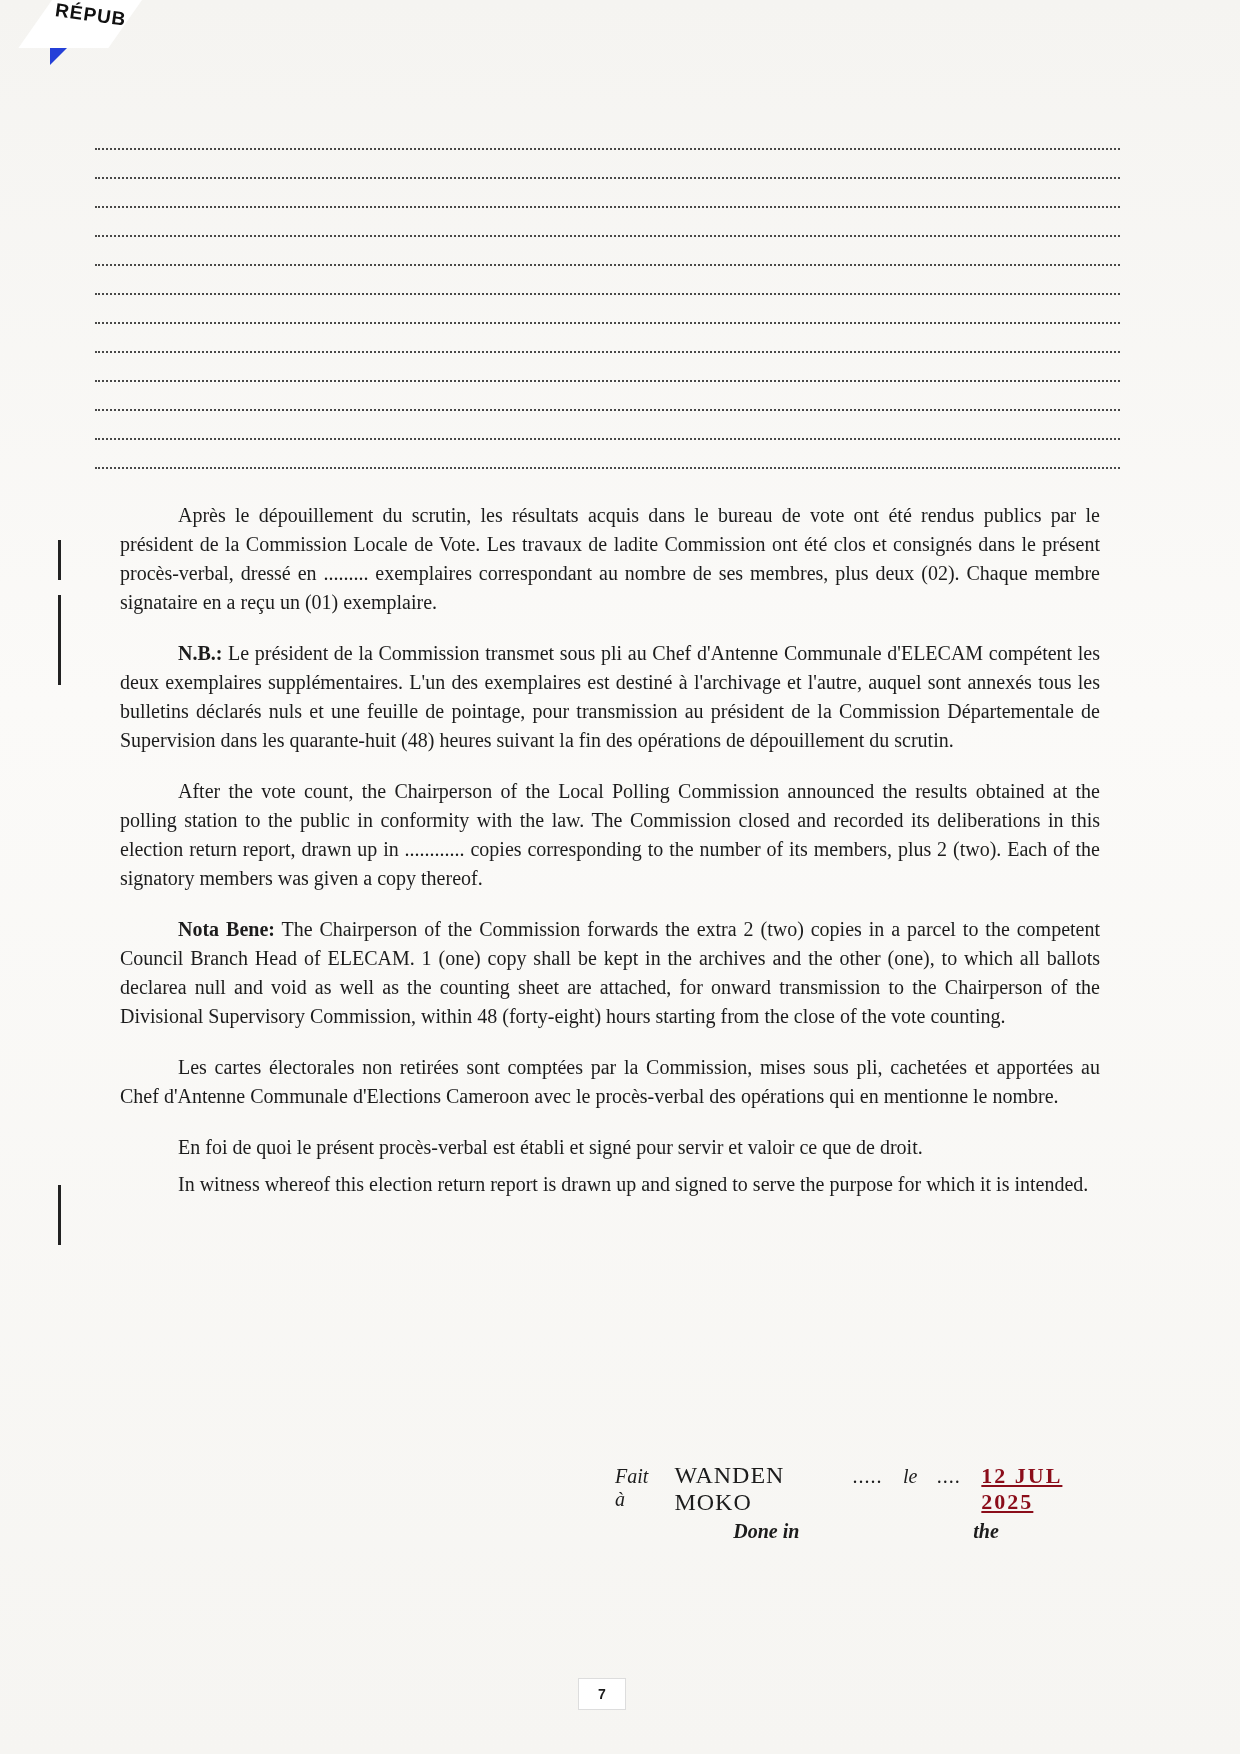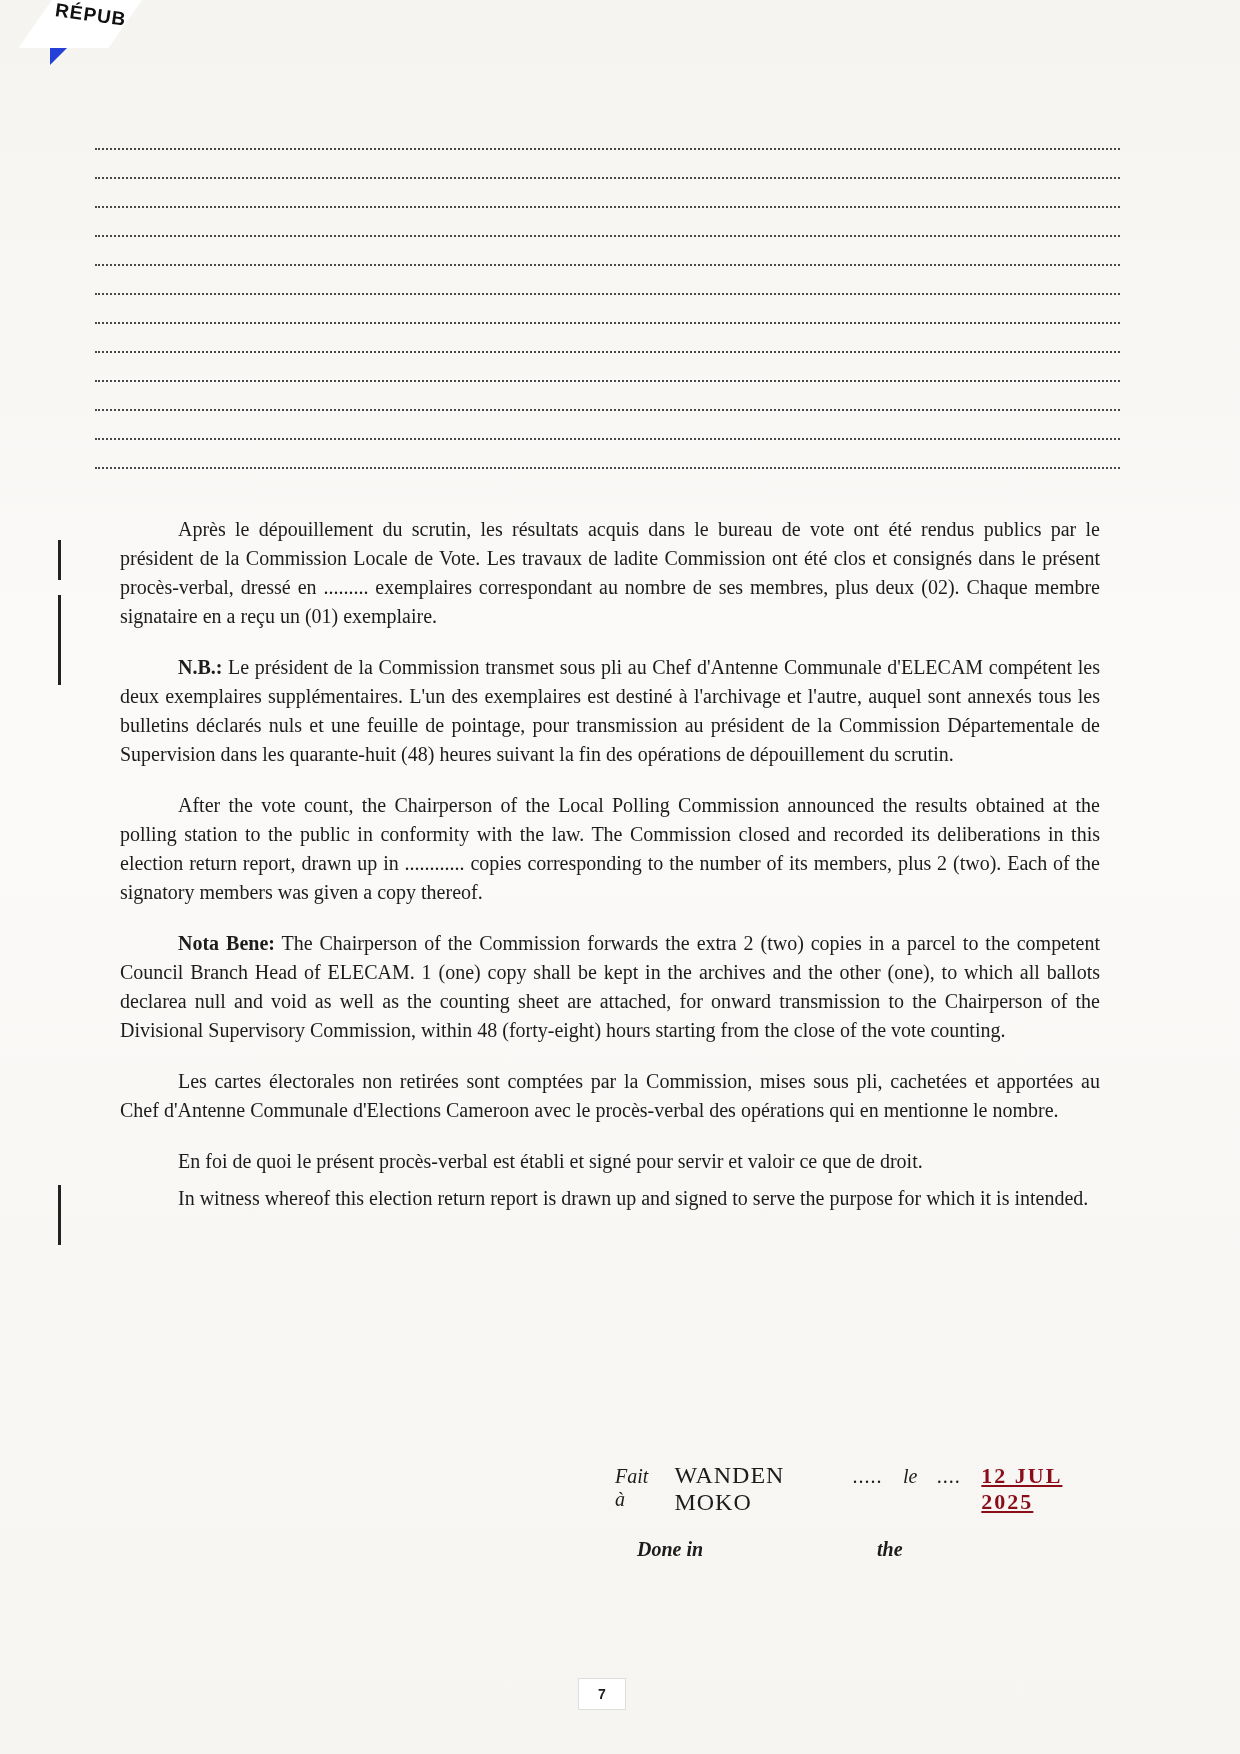--- a/index.html
+++ b/index.html
@@ -27,37 +27,37 @@
     .corner-flag .label {
       position: absolute; left: 55px; top: 4px; font-size: 19px; font-weight: bold;
       letter-spacing: 1px; color: #111; transform: rotate(8deg);
     }
     .lines { position: absolute; left: 95px; top: 148px; width: 1025px; }
     .rule {
       height: 0; border-top: 2px dotted #2a2a2a; margin-bottom: 27px;
       opacity: .85;
     }
     .doc {
-      position: absolute; left: 120px; top: 515px; width: 980px;
+      position: absolute; left: 120px; top: 501px; width: 980px;
       font-family: "Liberation Serif", "DejaVu Serif", serif;
       font-size: 20px; line-height: 29px; text-align: justify;
     }
     .para { margin: 0 0 22px 0; text-indent: 58px; }
     .para.tight { margin-bottom: 8px; }
     .it { }
     .bold { font-weight: bold; }
     .signature {
       position: absolute; left: 615px; top: 1462px; width: 480px;
       font-family: "Liberation Serif", serif; font-size: 20px; font-style: italic;
     }
     .sig-row { display: flex; align-items: baseline; gap: 20px; }
     .handwrite { font-family: Liberation Serif, serif; font-style: normal; font-size: 24px; letter-spacing: 1px; }
     .stamp { color: #8b0d1a; font-weight: bold; font-style: normal; font-size: 22px; letter-spacing: 2px; text-decoration: underline; }
     .dots { letter-spacing: 1px; }
-    .sig-sub { display: flex; margin-top: 22px; }
+    .sig-sub { display: flex; margin-top: 4px; justify-content: center; }
     .sig-sub span:first-child { margin-left: 22px; width: 240px; }
     .page-num {
       position: absolute; left: 578px; top: 1678px; width: 46px; height: 30px;
       background: #fff; border: 1px solid #ddd; text-align: center; line-height: 30px;
       font-size: 14px; font-weight: bold;
     }
     .edge-mark { position: absolute; width: 3px; background: #222; }
   </style>
 </head>
 <body>

